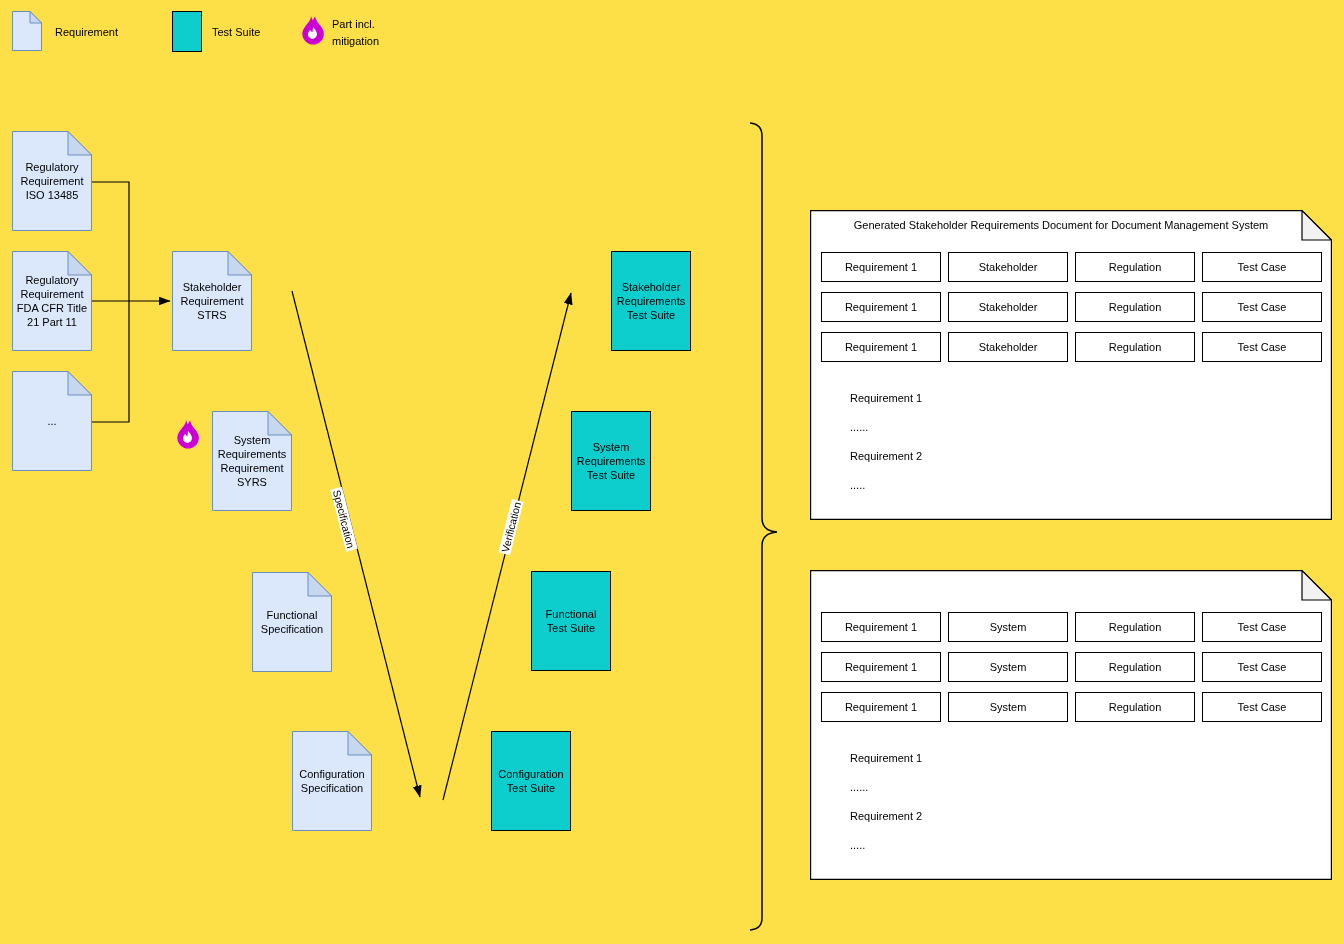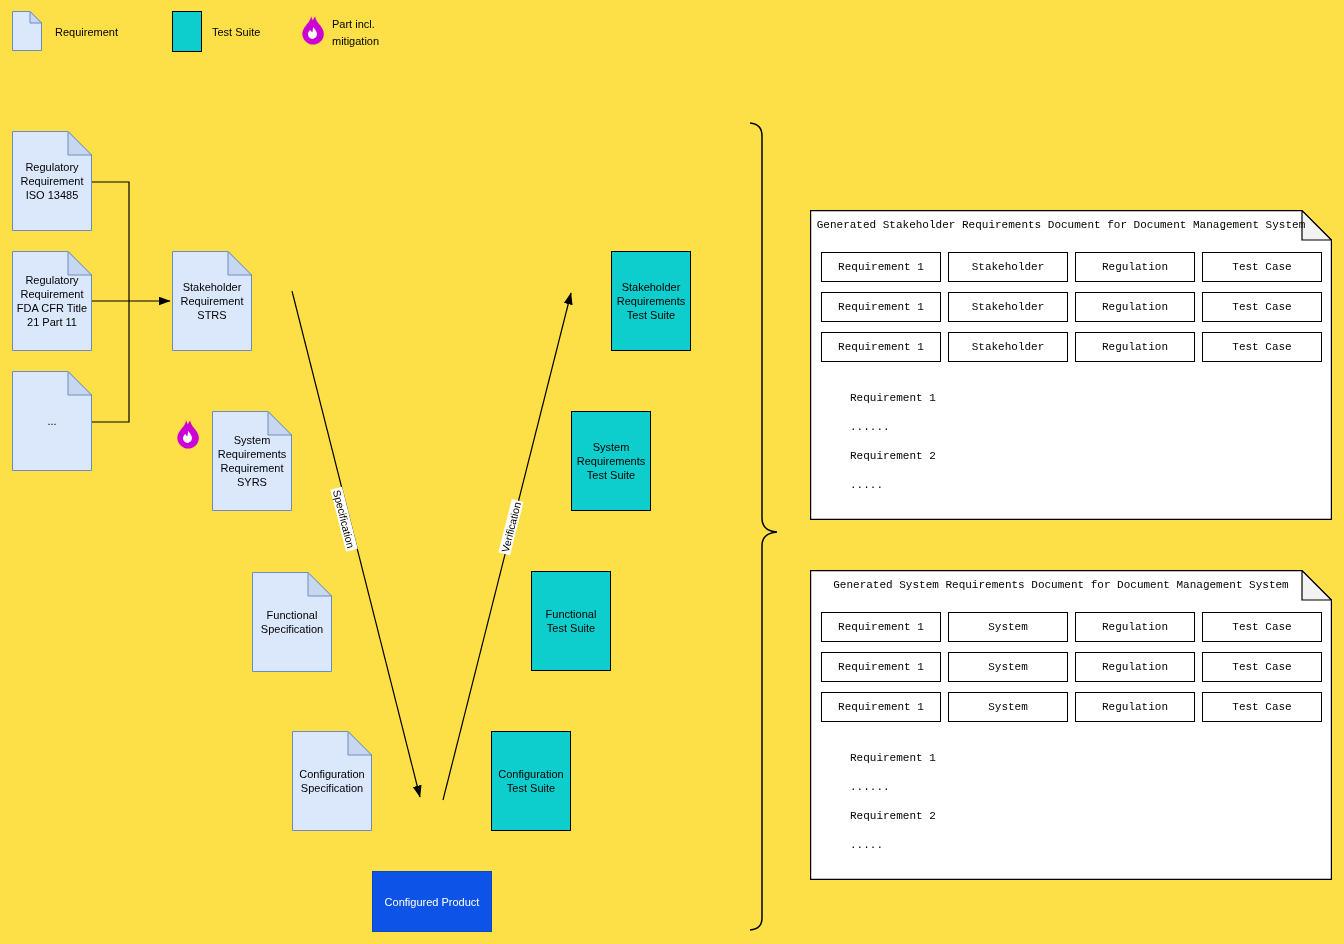--- a/index.html
+++ b/index.html
@@ -30,21 +30,21 @@
   .edge-label{position:absolute;background:#fff;padding:0 2px;font-size:10.5px;white-space:nowrap;}
   .edge-label.spec{left:344px;top:519px;transform:translate(-50%,-50%) rotate(75.8deg);}
   .edge-label.verif{left:511px;top:527px;transform:translate(-50%,-50%) rotate(-75.8deg);}
 
   
   .overlay{position:absolute;left:0;top:0;pointer-events:none;}
   .edge{stroke:#000;stroke-width:1.2;fill:none;}
   .brace{stroke:#000;stroke-width:1.5;fill:none;}
 
   
-  .panel{position:absolute;left:810px;width:522px;height:302px;font-family:Liberation Mono, monospace;}
+  .panel{position:absolute;left:810px;width:522px;height:302px;}
   .panel svg{position:absolute;left:0;top:0;}
   .panel .panel-title{position:absolute;left:0;top:9px;width:502px;text-align:center;
      font-size:11px;}
   .panel .cell-row{position:absolute;left:11px;display:flex;gap:7px;}
   .panel .cell{width:120px;height:30px;border:1.2px solid #000;box-sizing:border-box;
      background:#fff;display:flex;align-items:center;justify-content:center;font-size:11px;}
   .panel .body-line{position:absolute;left:40px;font-size:11px;height:14px;line-height:14px;}
 
   .flame{position:absolute;width:26px;height:32px;}
 </style>
@@ -164,21 +164,20 @@
 Requirements
 Test Suite</div>
   <div class="suite" style="left:571px;top:411px;">System
 Requirements
 Test Suite</div>
   <div class="suite" style="left:531px;top:571px;">Functional
 Test Suite</div>
   <div class="suite" style="left:491px;top:731px;">Configuration
 Test Suite</div>
 
-  <div class="product">Configured Product</div>
 
   <div class="panel" style="top:210px;">
     <svg width="522" height="310" viewBox="0 0 522 310">
       <path d="M0.6 0.6 H492 L521.4 30 V309.4 H0.6 Z" fill="#ffffff" stroke="#000" stroke-width="1.2"></path>
       <path d="M492 0.6 V30 H521.4 Z" fill="#f2f2f2" stroke="#000" stroke-width="1.2"></path>
     </svg>
     <div class="panel-title">Generated Stakeholder Requirements Document for Document Management System</div>
 
     <div class="cell-row" style="top:42px;">
       <div class="cell">Requirement 1</div>
@@ -203,21 +202,20 @@
     <div class="body-line" style="top:210px;">......</div>
     <div class="body-line" style="top:239px;">Requirement 2</div>
     <div class="body-line" style="top:268px;">.....</div>
   </div>
 
   <div class="panel" style="top:570px;">
     <svg width="522" height="310" viewBox="0 0 522 310">
       <path d="M0.6 0.6 H492 L521.4 30 V309.4 H0.6 Z" fill="#ffffff" stroke="#000" stroke-width="1.2"></path>
       <path d="M492 0.6 V30 H521.4 Z" fill="#f2f2f2" stroke="#000" stroke-width="1.2"></path>
     </svg>
-    <div class="panel-title">Generated System Requirements Document for Document Management System</div>
 
     <div class="cell-row" style="top:42px;">
       <div class="cell">Requirement 1</div>
       <div class="cell">System</div>
       <div class="cell">Regulation</div>
       <div class="cell">Test Case</div>
     </div>
     <div class="cell-row" style="top:82px;">
       <div class="cell">Requirement 1</div>
       <div class="cell">System</div>

